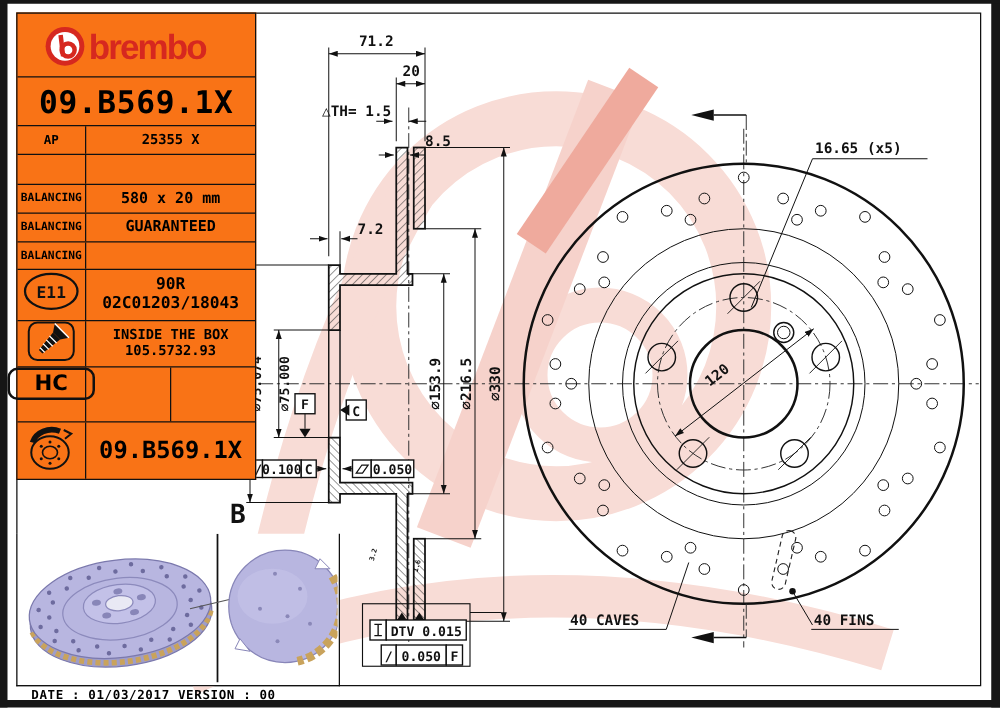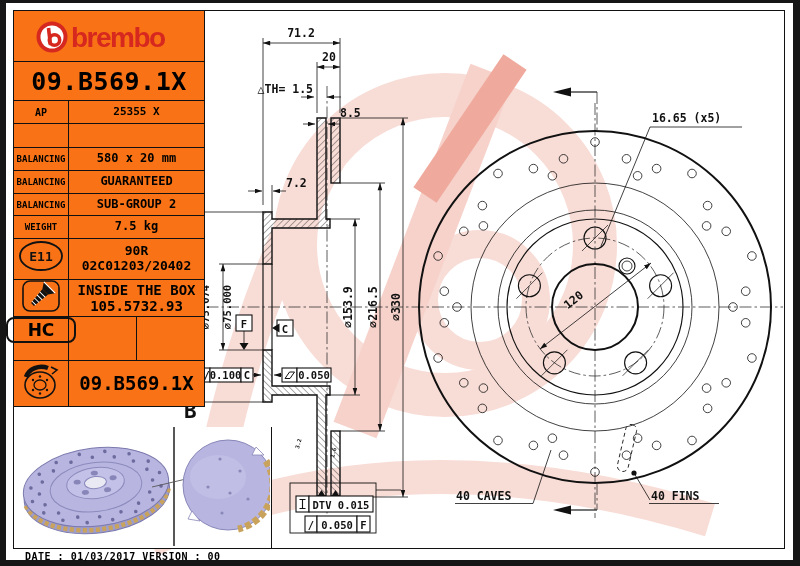--- a/index.html
+++ b/index.html
@@ -311,51 +311,46 @@
   <div class="trow" style="height:23px">
     <div class="tlabel">BALANCING</div>
     <div class="tvalue">580 x 20 mm</div>
   </div>
   <div class="trow" style="height:23px">
     <div class="tlabel">BALANCING</div>
     <div class="tvalue">GUARANTEED</div>
   </div>
   <div class="trow" style="height:22px">
     <div class="tlabel">BALANCING</div>
-    <div class="tvalue">SUB-GROUP 2</div>
-  </div>
-  <div class="trow" style="height:23px">
-    <div class="tlabel">WEIGHT</div>
-    <div class="tvalue">7.5 kg</div>
   </div>
   <div class="trow" style="height:41px">
     <div class="icon-cell">
       <svg width="48" height="34" viewBox="0 0 48 34">
         <ellipse cx="24" cy="17" rx="21" ry="14" fill="none" stroke="#111" stroke-width="1.8"></ellipse>
         <text x="24" y="22" text-anchor="middle" font-family="DejaVu Sans Mono,monospace" font-weight="bold" font-size="13" fill="#111">E11</text>
       </svg>
     </div>
     <div class="tvalue" style="font-size:13px">
       <span>90R</span>
-      <span>02C01203/20402</span>
+      <span>02C01203/18043</span>
     </div>
   </div>
   <div class="trow" style="height:37px">
     <div class="icon-cell">
       <svg width="40" height="32" viewBox="0 0 40 32">
         <rect x="2" y="1" width="36" height="30" rx="7" fill="none" stroke="#111" stroke-width="1.6"></rect>
         <g transform="translate(20,16) rotate(45)">
           <polygon points="-8,-12 8,-12 4,-6 -4,-6" fill="#111"></polygon>
           <line x1="-8" y1="-12" x2="8" y2="-12" stroke="#fff" stroke-width="1.2"></line>
           <polygon points="-4,-6 4,-6 2,12 -2,12" fill="#111"></polygon>
           <path d="M-4,-2 h8 M-3.6,2 h7.2 M-3.2,6 h6.4 M-2.6,10 h5.2" stroke="#fff" stroke-width="1"></path>
         </g>
       </svg>
     </div>
-    <div class="tvalue" style="font-size:14px">
+    <div class="tvalue" style="font-size:11px">
       <span>INSIDE THE BOX</span>
       <span>105.5732.93</span>
     </div>
   </div>
   <div class="trow" style="height:44px">
     <div class="icon-cell">
       <div class="hcbox">HC</div>
     </div>
     <div class="split">
         <div></div>

